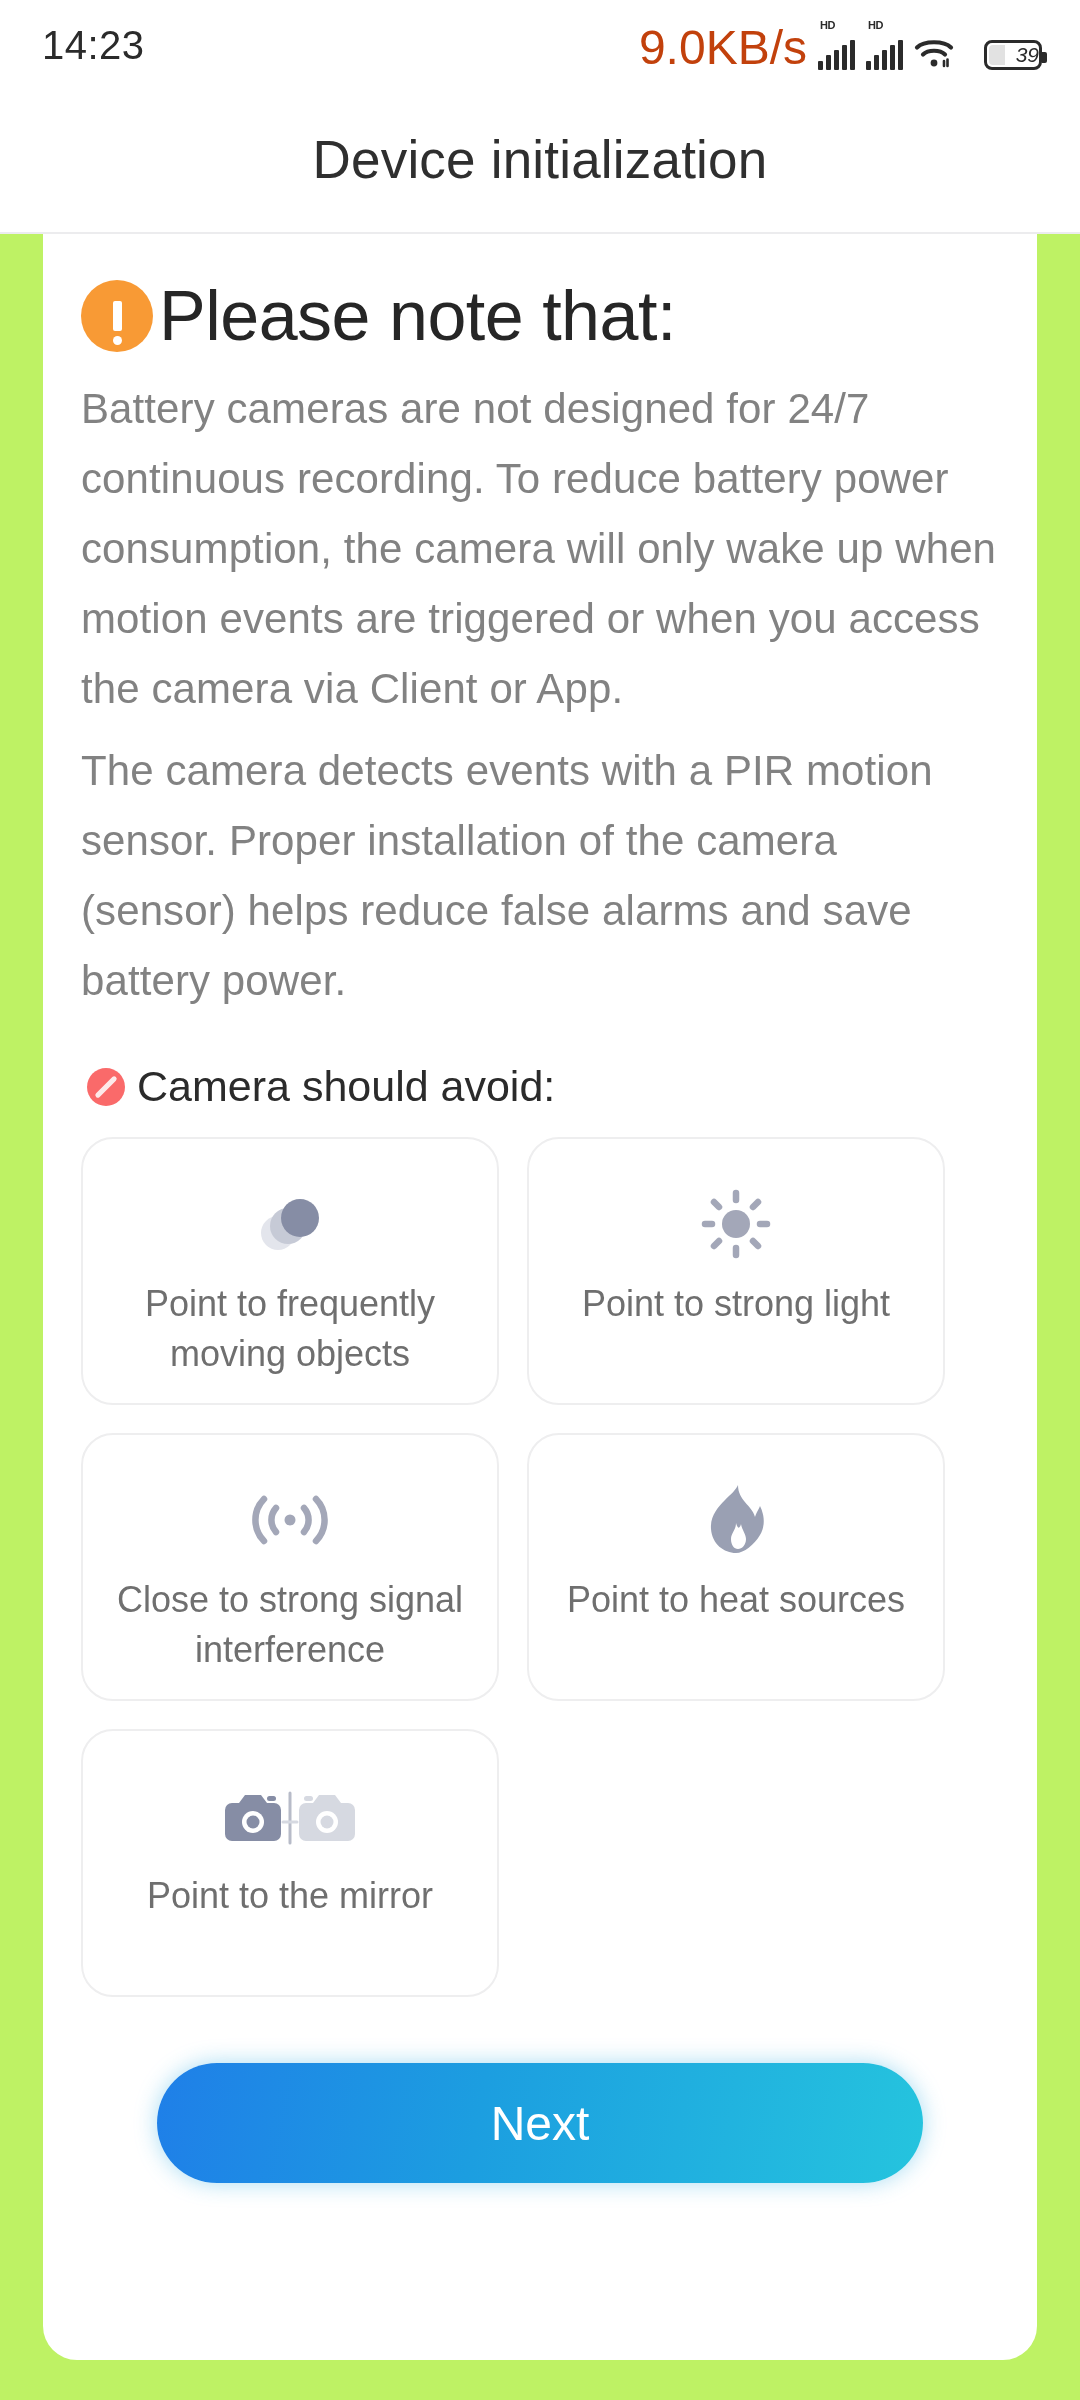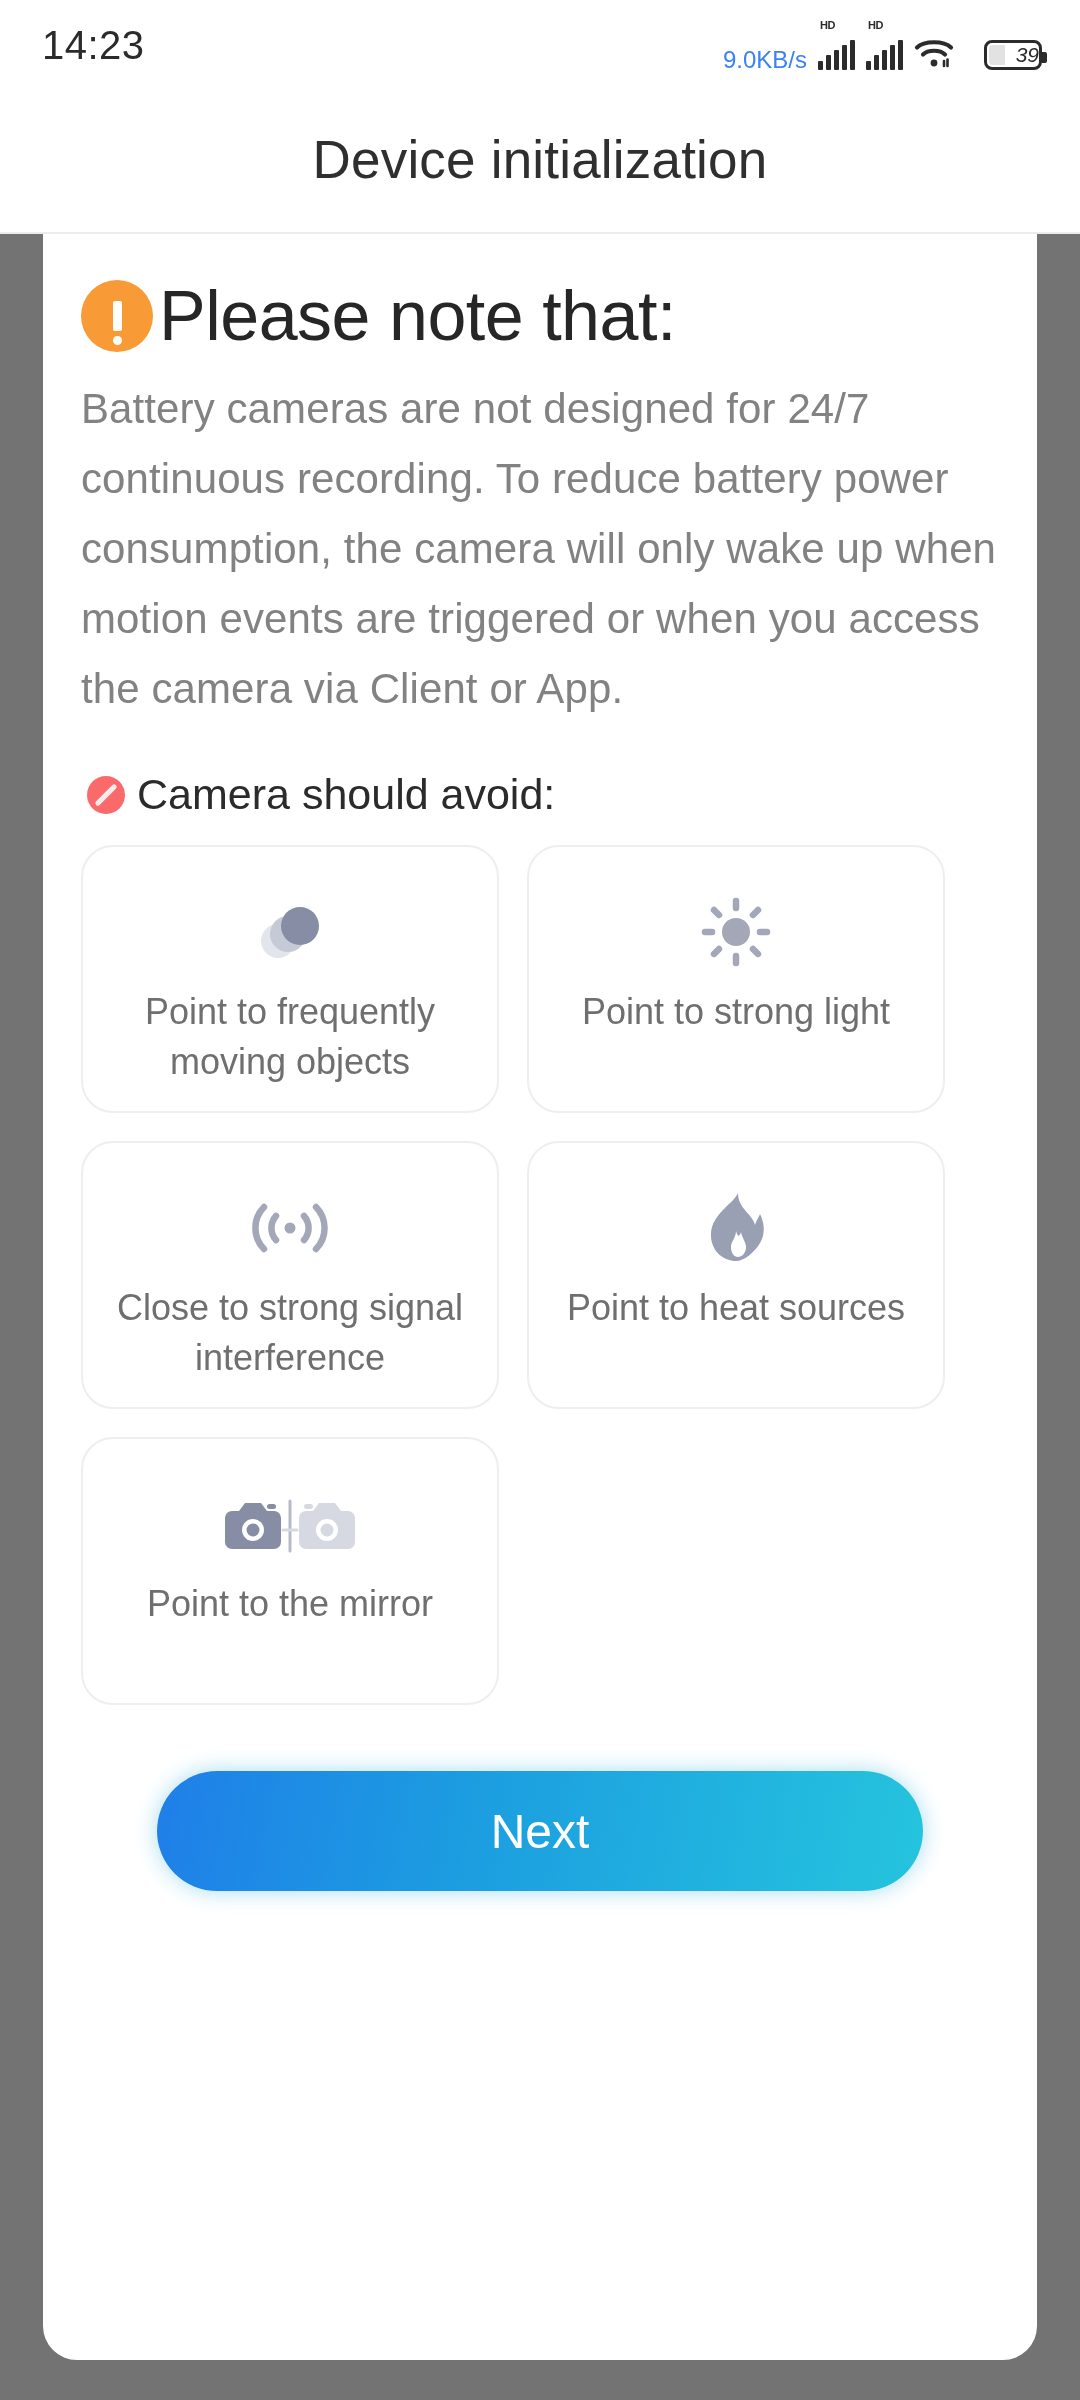--- a/index.html
+++ b/index.html
@@ -18,21 +18,21 @@
     padding:5px 38px 0 42px;
     position:relative;
   }
   .status-time{
     font-size:40px; color:#2b2b2b; letter-spacing:0.5px;
   }
   .status-right{
     margin-left:auto;
     display:flex; align-items:flex-end; gap:11px;
   }
-  .net-speed{ font-size:24px; color:#3b82f6; line-height:1; position:relative; top:2px;}
+  .net-speed{ font-size:48px; color:#c2410c; line-height:1; position:relative; top:2px;}
   .sig-group{ display:flex; align-items:flex-end; position:relative; padding-top:18px;}
   .sig-hd{
     position:absolute; top:-2px; left:2px;
     font-size:11px; font-weight:700; color:#2b2b2b; line-height:1;
     letter-spacing:-0.5px;
   }
   .sig-bars{ display:flex; align-items:flex-end; gap:3px; height:30px;}
   .sig-bars i{ display:block; width:5px; background:#2b2b2b; border-radius:1px;}
   .sig-bars i:nth-child(1){height:9px;}
   .sig-bars i:nth-child(2){height:15px;}
@@ -64,21 +64,21 @@
     display:flex; align-items:center; justify-content:center;
     border-bottom:2px solid #ececee;
   }
   .app-title{
     font-size:53px; color:#2f2f2f; font-weight:400; letter-spacing:0.2px;
   }
 
   
   .panel-wrap{
     width:1080px; height:2166px;
-    background:#737373;
+    background:#bef264;
     padding:0 43px 40px 43px;
   }
   .panel{
     width:994px; height:2126px;
     background:#ffffff;
     border-radius:0 0 34px 34px;
     padding:42px 38px 0 38px;
     overflow:hidden;
   }
 
@@ -217,20 +217,21 @@
 <div class="panel">
 
   <div class="note-head">
     <div class="warn-icon">
           <span></span>
         </div>
     <div class="note-title">Please note that:</div>
   </div>
 
   <p class="para">Battery cameras are not designed for 24/7 continuous recording. To reduce battery power consumption, the camera will only wake up when motion events are triggered or when you access the camera via Client or App.</p>
+  <p class="para">The camera detects events with a PIR motion sensor. Proper installation of the camera (sensor) helps reduce false alarms and save battery power.</p>
 
   <div class="avoid-head">
     <div class="ban-icon"></div>
     <div class="avoid-title">Camera should avoid:</div>
   </div>
 
   <div class="grid">
 
     <div class="card">
       <div class="card-icon">

